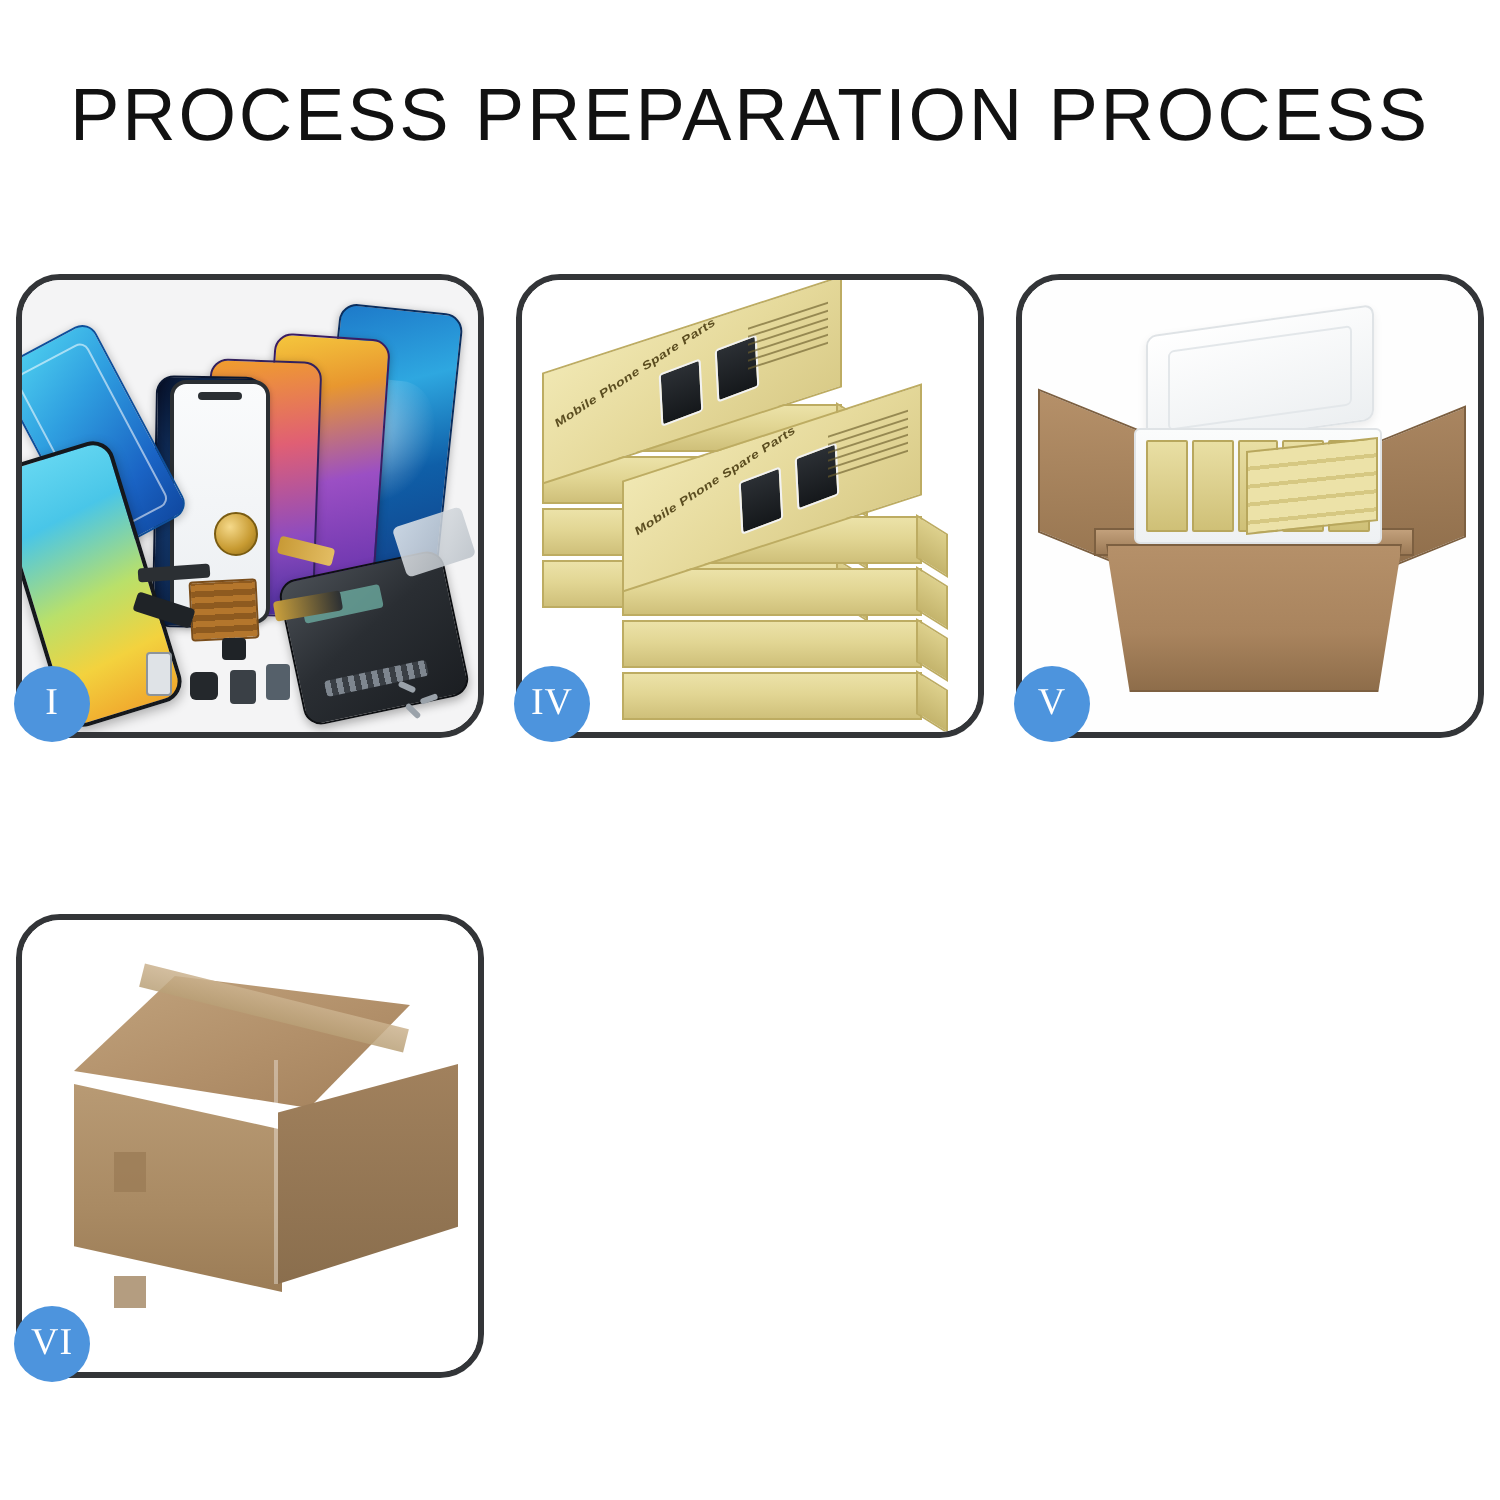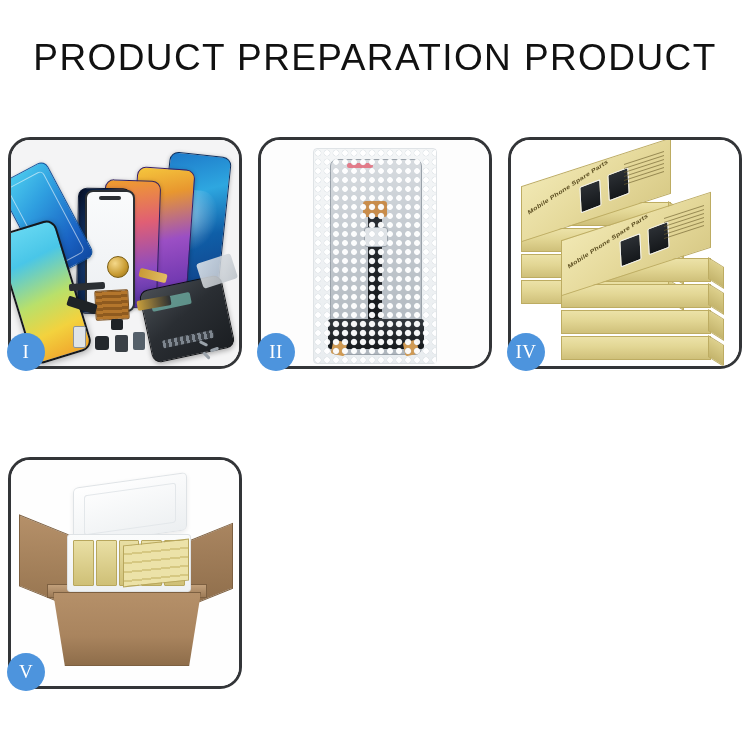--- a/index.html
+++ b/index.html
@@ -318,21 +318,21 @@
     background:#9b7c56; opacity:.75; }
   .edgeHi { position:absolute; left:126px; top:70px; width:2px; height:112px;
     background: rgba(255,255,255,.35); transform: rotate(0deg); }
 </style>
 </head>
 <body>
 
 <div class="page">
 
   <div class="header">
-    <div class="title">PRODUCT PREPARATION PRODUCT</div>
+    <div class="title">PROCESS PREPARATION PROCESS</div>
   </div>
 
   <div class="grid">
 
     <div class="panel">
       <div class="panel-inner">
         <div class="scene-parts">
           <div class="ph ph-e"></div>
           <div class="ph ph-d"></div>
           <div class="ph ph-c"></div>
@@ -356,34 +356,20 @@
           <div class="screws">
               <i></i>
               <i></i>
               <i></i>
             </div>
         </div>
       </div>
       <div class="badge">I</div>
     </div>
 
-    <div class="panel">
-      <div class="panel-inner">
-        <div class="scene-bubble">
-          <div class="bubblebag">
-            <div class="inner-screen"></div>
-            <div class="flexcable"></div>
-            <div class="connbar"></div>
-            <div class="bubbles"></div>
-            <div class="bubbles-over"></div>
-          </div>
-        </div>
-      </div>
-      <div class="badge">II</div>
-    </div>
 
 
     <div class="panel">
       <div class="panel-inner">
         <div class="scene-stack">
           <div class="stackwrap">
 
             <div class="gbox" style="left:4px; top:48px;">
                 <span class="side"></span>
               </div>
@@ -457,15 +443,29 @@
               <i></i>
               <i></i>
               <i></i>
           </div>
           <div class="goldFlat"></div>
         </div>
       </div>
       <div class="badge">V</div>
     </div>
 
+    <div class="panel">
+      <div class="panel-inner">
+        <div class="scene-sealed">
+          <div class="sealTop"></div>
+          <div class="tapeLine"></div>
+          <div class="sealFront"></div>
+          <div class="sealSide"></div>
+          <div class="edgeHi"></div>
+          <div class="tab1"></div>
+          <div class="tab2"></div>
+        </div>
+      </div>
+      <div class="badge">VI</div>
+    </div>
 
   </div>
 </div>
 
 </body></html>

